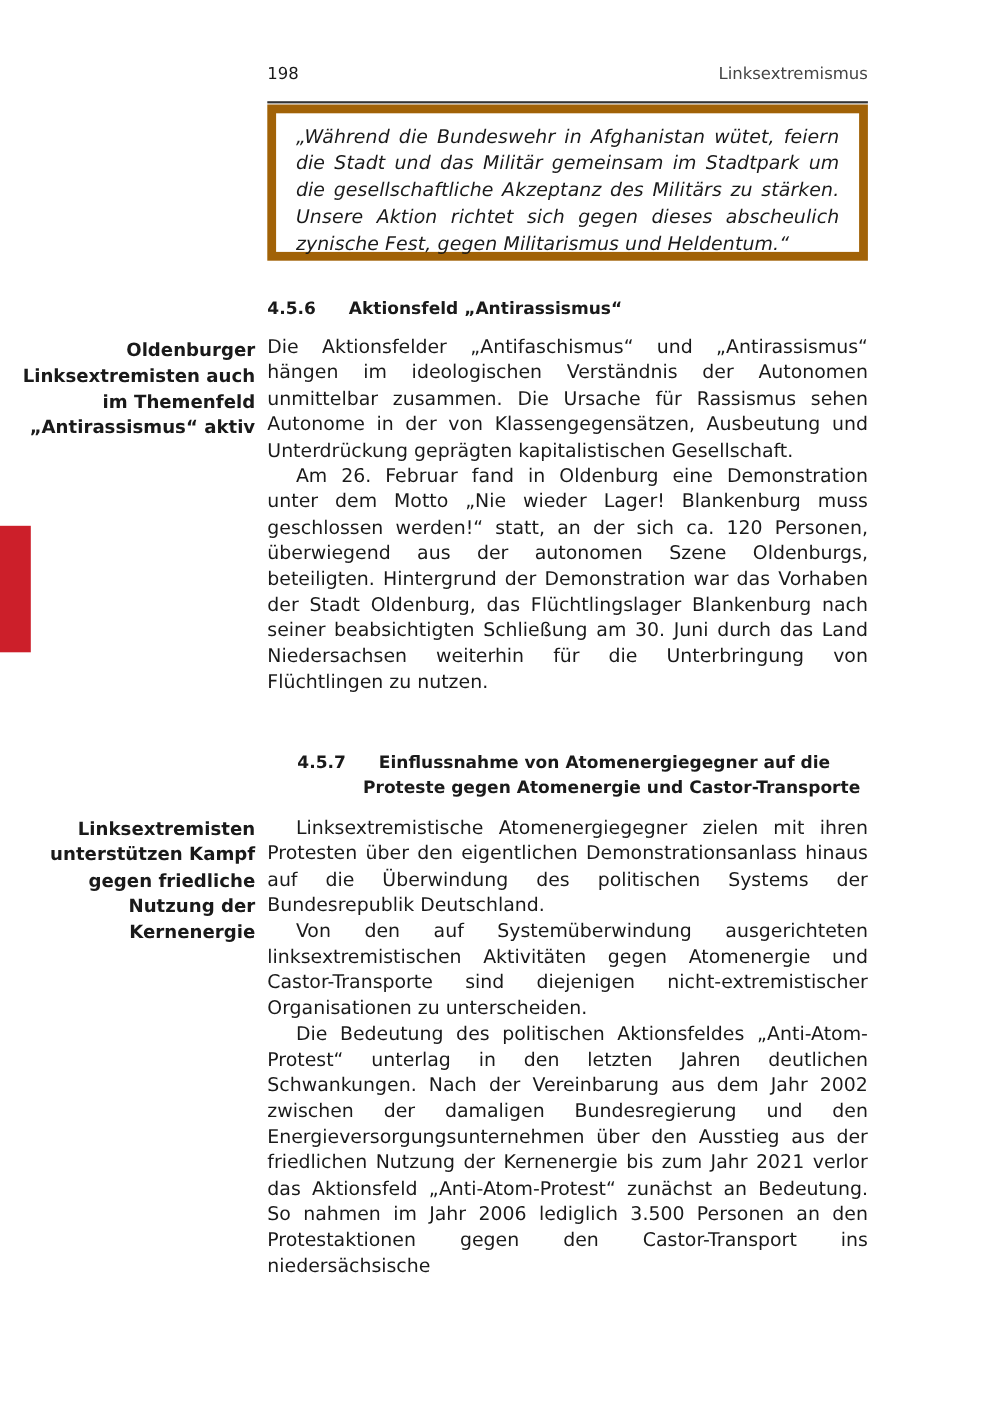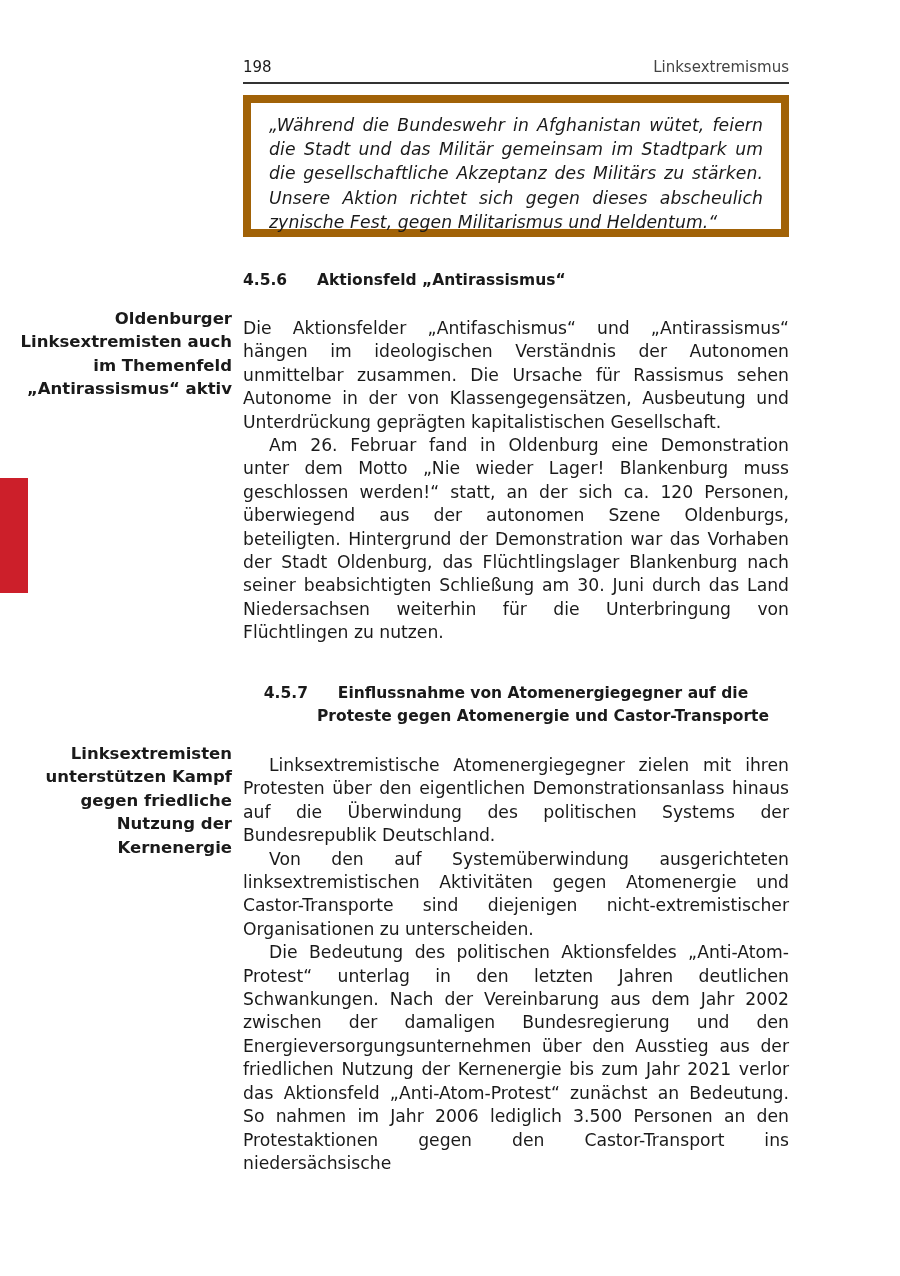--- a/index.html
+++ b/index.html
@@ -4,21 +4,21 @@
 <style>
   html, body { margin: 0; padding: 0; background: #ffffff; }
   body {
     width: 900px; height: 1276px; position: relative; overflow: hidden;
     font-family: "DejaVu Sans", sans-serif; color: #1a1a1a;
   }
   .page-header {
     position: absolute; left: 243px; top: 52px; width: 546px; height: 24px;
     border-bottom: 2px solid #333;
     display: flex; justify-content: space-between; align-items: flex-end;
-    font-size: 15px; padding-bottom: 6px;
+    font-size: 15px; padding-bottom: 16px;
   }
   .page-header .running-title { color: #444; }
   .quote-box {
     position: absolute; left: 243px; top: 95px; width: 546px; height: 142px;
     box-sizing: border-box; border: 8px solid #a16207;
     padding: 10px 18px 10px 18px;
   }
   .quote-text {
     font-style: italic; font-size: 17.2px; line-height: 24.2px;
     text-align: justify; margin: 0; letter-spacing: 0.1px;
@@ -27,21 +27,21 @@
     position: absolute; left: 243px; font-weight: bold; font-size: 15.5px;
     display: flex; line-height: 23px;
   }
   .section-heading .num { display: inline-block; width: 74px; }
   .margin-note {
     position: absolute; left: 0; width: 232px; text-align: right;
     font-weight: bold; font-size: 16.5px; line-height: 23.4px;
   }
   .body-text {
     position: absolute; left: 243px; width: 546px;
-    font-size: 17.2px; line-height: 23.4px; text-align: justify; margin-top: 12px;
+    font-size: 17.2px; line-height: 23.4px; text-align: justify;
   }
   .body-text p { margin: 0; }
   .body-text p.indent { text-indent: 26px; }
   .side-tab {
     position: absolute; left: 0; top: 478px; width: 28px; height: 115px;
     background: #cc1f2a;
   }
 </style>
 </head>
 <body>
@@ -67,21 +67,21 @@
   <p class="indent">Am 26. Februar fand in Oldenburg eine Demonstration unter dem Motto „Nie wieder Lager! Blankenburg muss geschlossen werden!“ statt, an der sich ca. 120 Personen, überwiegend aus der autonomen Szene Oldenburgs, beteiligten. Hintergrund der Demonstration war das Vorhaben der Stadt Oldenburg, das Flüchtlingslager Blankenburg nach seiner beabsichtigten Schließung am 30. Juni durch das Land Niedersachsen weiterhin für die Unterbringung von Flüchtlingen zu nutzen.</p>
 </div>
 
 <div class="side-tab"></div>
 
 <div class="section-heading" style="top:682px; flex-direction:column;align-items:center;">
   <div style="display:flex;">
     <span class="num">4.5.7</span>
     <span>Einflussnahme von Atomenergiegegner auf die</span>
   </div>
-  <div style="display:flex;">
+  <div style="display:flex;gap:13px;">
     <span class="num"></span>
     <span>Proteste gegen Atomenergie und Castor-Transporte</span>
   </div>
 </div>
 
 <div class="margin-note" style="top:742px; width:232px;">Linksextremisten unterstützen Kampf gegen friedliche Nutzung der Kernenergie</div>
 
 <div class="body-text" style="top:742px;">
   <p class="indent">Linksextremistische Atomenergiegegner zielen mit ihren Protesten über den eigentlichen Demonstrationsanlass hinaus auf die Überwindung des politischen Systems der Bundesrepublik Deutschland.</p>
   <p class="indent">Von den auf Systemüberwindung ausgerichteten linksextremistischen Aktivitäten gegen Atomenergie und Castor-Transporte sind diejenigen nicht-extremistischer Organisationen zu unterscheiden.</p>

